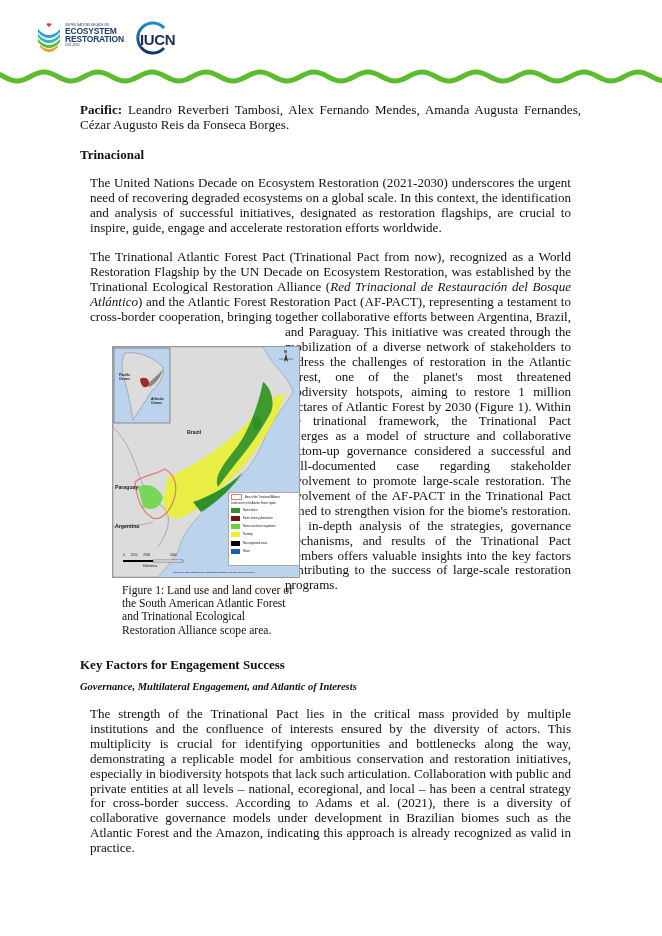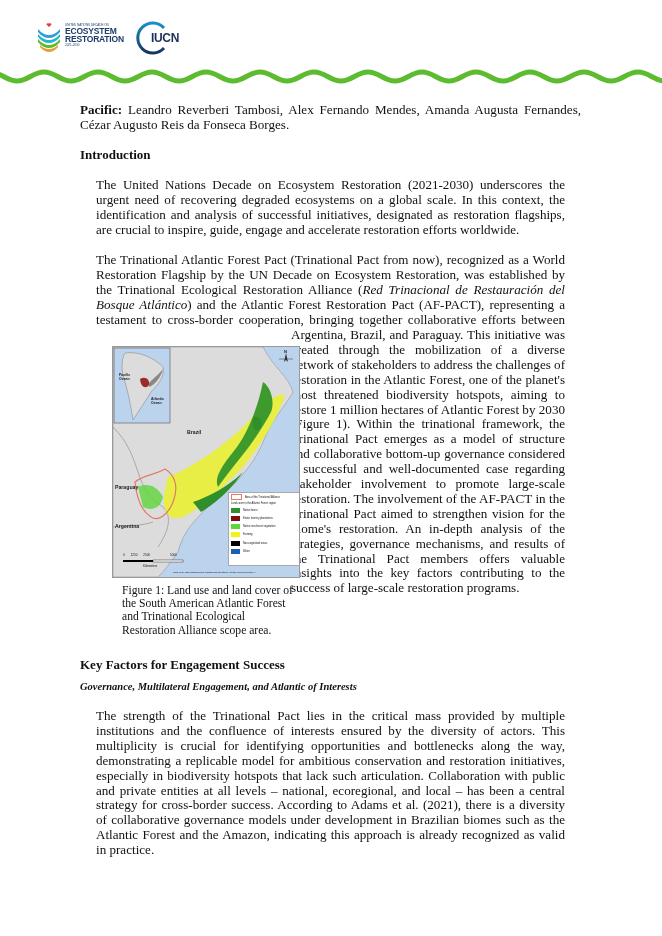--- a/index.html
+++ b/index.html
@@ -3,28 +3,28 @@
 <meta charset="utf-8">
 <style>
   html,body{margin:0;padding:0;background:#fff;}
   body{width:662px;height:936px;position:relative;overflow:hidden;font-family:"Liberation Serif",serif;color:#111;}
   .logos{position:absolute;left:36px;top:18px;height:40px;display:flex;align-items:center;gap:10px;}
   .unlogo{display:flex;align-items:flex-start;gap:3px;}
   .unlogo .txt{font-family:"Liberation Sans",sans-serif;font-weight:bold;line-height:8px;color:#1d3b6b;}
   .unlogo .txt .small{font-size:3px;line-height:4px;display:block;font-weight:normal;}
   .unlogo .txt .big{font-size:8.5px;display:block;letter-spacing:-0.2px;}
   .iucn{width:36px;height:36px;position:relative;}
-  .iucn-text{position:absolute;left:17px;top:11px;font-family:"Liberation Sans",sans-serif;font-weight:bold;font-size:12px;color:#1b2e5a;letter-spacing:-0.3px;}
+  .iucn-text{position:absolute;left:6px;top:11px;font-family:"Liberation Sans",sans-serif;font-weight:bold;font-size:15px;color:#1b2e5a;letter-spacing:-0.3px;}
   .wave{position:absolute;left:0;top:64px;width:662px;height:24px;}
   .content{position:absolute;left:80px;top:103px;width:501px;font-size:13.1px;line-height:14.9px;}
   .title{font-weight:bold;font-size:13.6px;line-height:15px;margin:0;}
   .authors{margin:0;}
   .authors b{font-weight:bold;}
   h2{font-size:13px;font-weight:bold;margin:14px 0 14px 0;line-height:15px;}
-  p{margin:16px;text-align:justify;}
+  p{margin:10px;text-align:justify;}
   .para{margin-bottom:15px;}
   .map{width:188px;height:232px;position:relative;border:1px solid #999;box-sizing:border-box;background:#b8d0ec;overflow:hidden;}
   .caption{font-family:"Liberation Serif",serif;font-size:11.6px;line-height:13.2px;margin:6px 0 0 10px;text-align:left;width:175px;}
   h3{font-size:10.5px;font-style:italic;font-weight:bold;margin:10px 0 14px 0;line-height:12px;}
   .legend{position:absolute;left:115px;top:145px;width:71px;height:72px;background:#fff;border:1px solid #aaa;font-family:"Liberation Sans",sans-serif;font-size:2.6px;}
   .leg-row{display:flex;align-items:center;height:8.2px;}
   .leg-sw{width:9px;height:5px;margin:0 3px 0 2px;}
   .leg-title{font-size:2.6px;padding:1px 2px;}
   .maplbl{position:absolute;font-family:"Liberation Sans",sans-serif;font-weight:bold;color:#222;font-size:5.2px;}
 </style>
@@ -61,21 +61,21 @@
   </div>
 </div>
 
 <svg class="wave" viewBox="0 0 662 24">
   <path d="M-10 8 C1 8 6 17 17 17 C28 17 33 8 44 8 C55 8 60 17 71 17 C82 17 87 8 98 8 C109 8 114 17 125 17 C136 17 141 8 152 8 C163 8 168 17 179 17 C190 17 195 8 206 8 C217 8 222 17 233 17 C244 17 249 8 260 8 C271 8 276 17 287 17 C298 17 303 8 314 8 C325 8 330 17 341 17 C352 17 357 8 368 8 C379 8 384 17 395 17 C406 17 411 8 422 8 C433 8 438 17 449 17 C460 17 465 8 476 8 C487 8 492 17 503 17 C514 17 519 8 530 8 C541 8 546 17 557 17 C568 17 573 8 584 8 C595 8 600 17 611 17 C622 17 627 8 638 8 C649 8 654 17 665 17" fill="none" stroke="#5cbb2e" stroke-width="5" stroke-linecap="round"></path>
 </svg>
 
 <div class="content">
   <p class="authors"><b>Pacific:</b><span> Leandro Reverberi Tambosi, Alex Fernando Mendes, Amanda Augusta Fernandes, Cézar Augusto Reis da Fonseca Borges.</span></p>
 
-  <h2>Introduction</h2>
+  <h2>Trinacional</h2>
   <p class="para">The United Nations Decade on Ecosystem Restoration (2021-2030) underscores the urgent need of recovering degraded ecosystems on a global scale. In this context, the identification and analysis of successful initiatives, designated as restoration flagships, are crucial to inspire, guide, engage and accelerate restoration efforts worldwide.</p>
 
   <p class="para"><span style="float: left; width: 0px; height: 80.5625px; display: block;"></span><span style="float: left; width: 195px; height: 300px; display: block; clear: left;"></span><span>The Trinational Atlantic Forest Pact (Trinational Pact from now), recognized as a World Restoration Flagship by the UN Decade on Ecosystem Restoration, was established by the Trinational Ecological Restoration Alliance (</span><i>Red Trinacional de Restauración del Bosque Atlántico</i><span class="figure-anchor"></span><span>) and the Atlantic Forest Restoration Pact (AF-PACT), representing a testament to cross-border cooperation, bringing together collaborative efforts between Argentina, Brazil, and Paraguay. This initiative was created through the mobilization of a diverse network of stakeholders to address the challenges of restoration in the Atlantic Forest, one of the planet's most threatened biodiversity hotspots, aiming to restore 1 million hectares of Atlantic Forest by 2030 (Figure 1). Within the trinational framework, the Trinational Pact emerges as a model of structure and collaborative bottom-up governance considered a successful and well-documented case regarding stakeholder involvement to promote large-scale restoration. The involvement of the AF-PACT in the Trinational Pact aimed to strengthen vision for the biome's restoration. An in-depth analysis of the strategies, governance mechanisms, and results of the Trinational Pact members offers valuable insights into the key factors contributing to the success of large-scale restoration programs.</span></p>
 </div>
 
 <div style="position:absolute;left:80px;top:346px;width:188px;padding-left:32px;">
   <div class="map">
     <svg width="186" height="230" viewBox="0 0 186 230">
       <rect x="0" y="0" width="186" height="230" fill="#bcd3ee"></rect>
 

